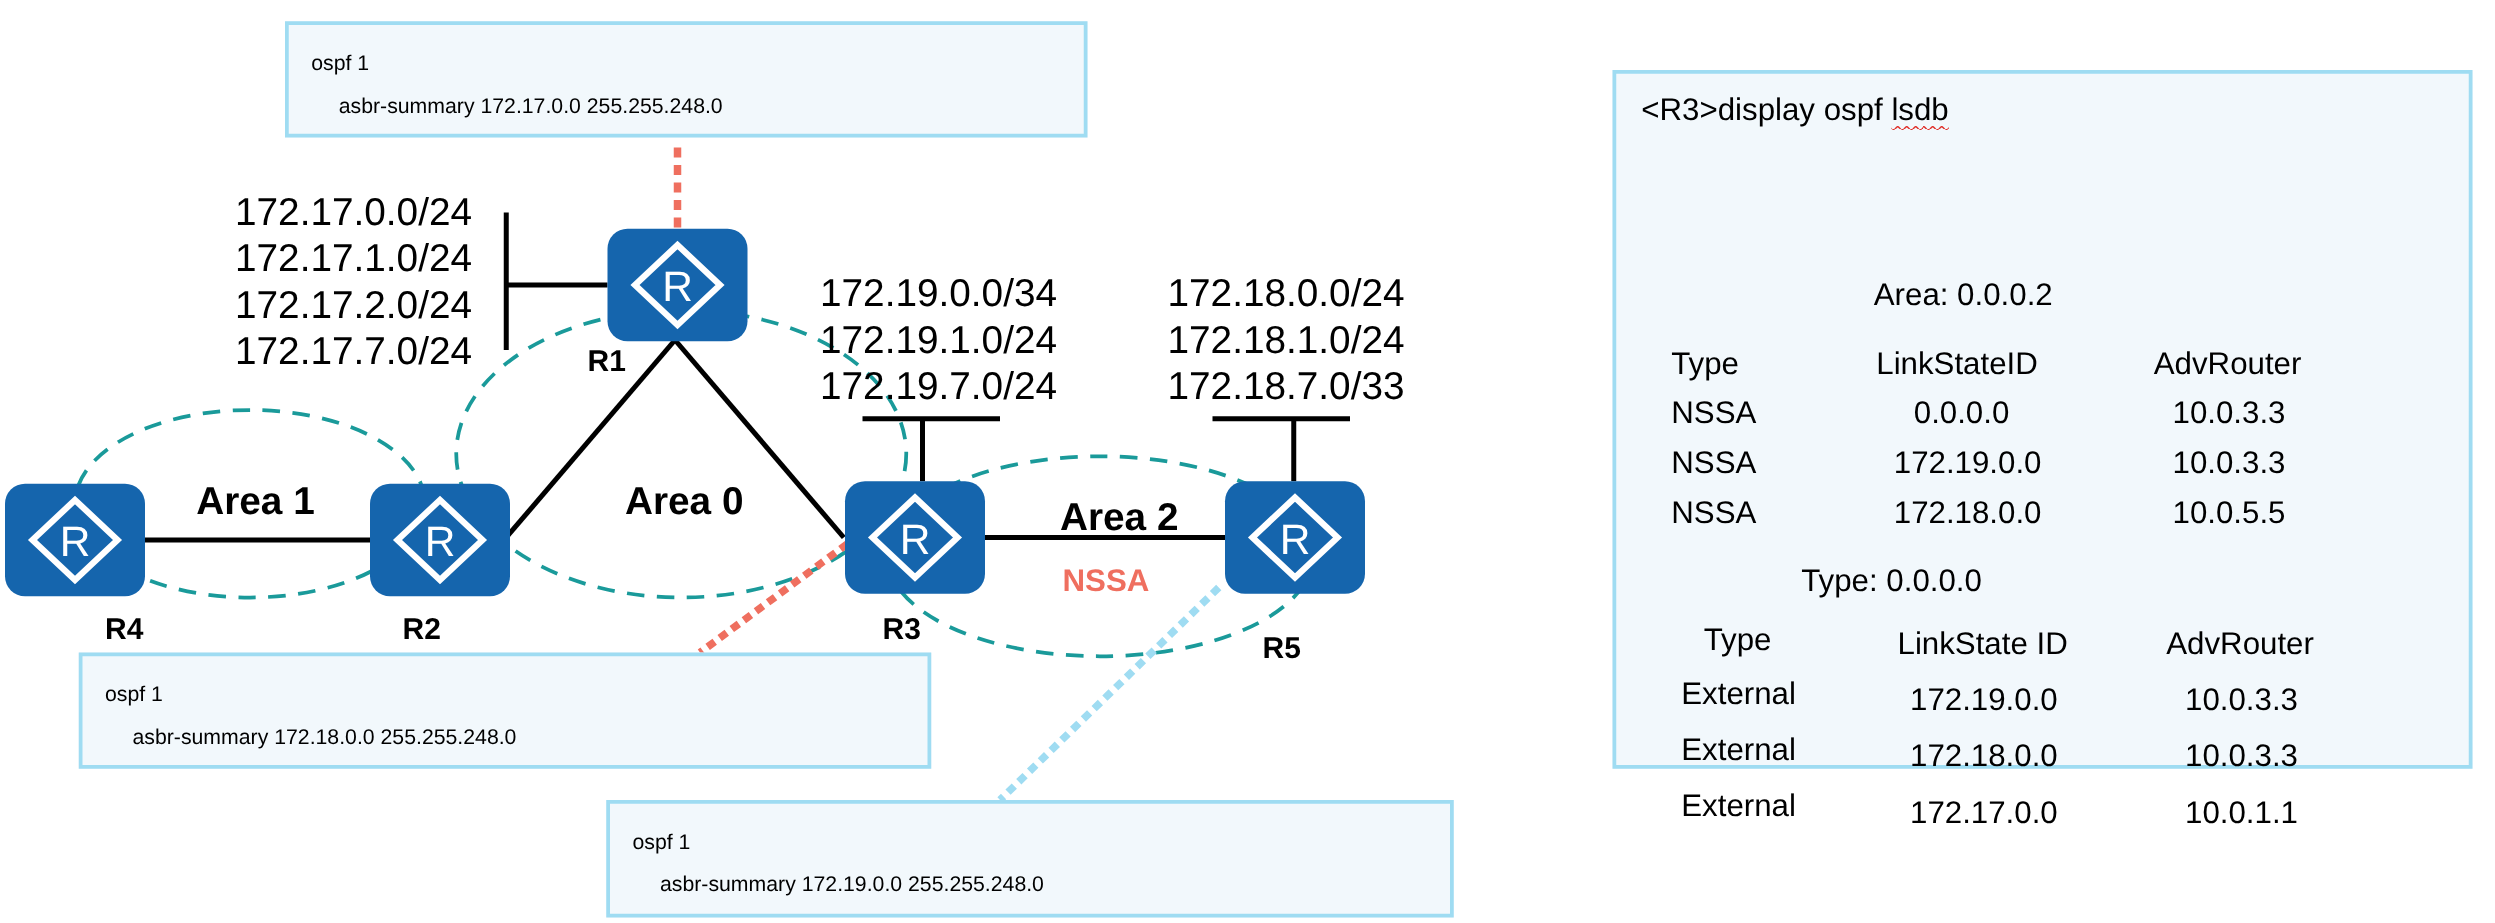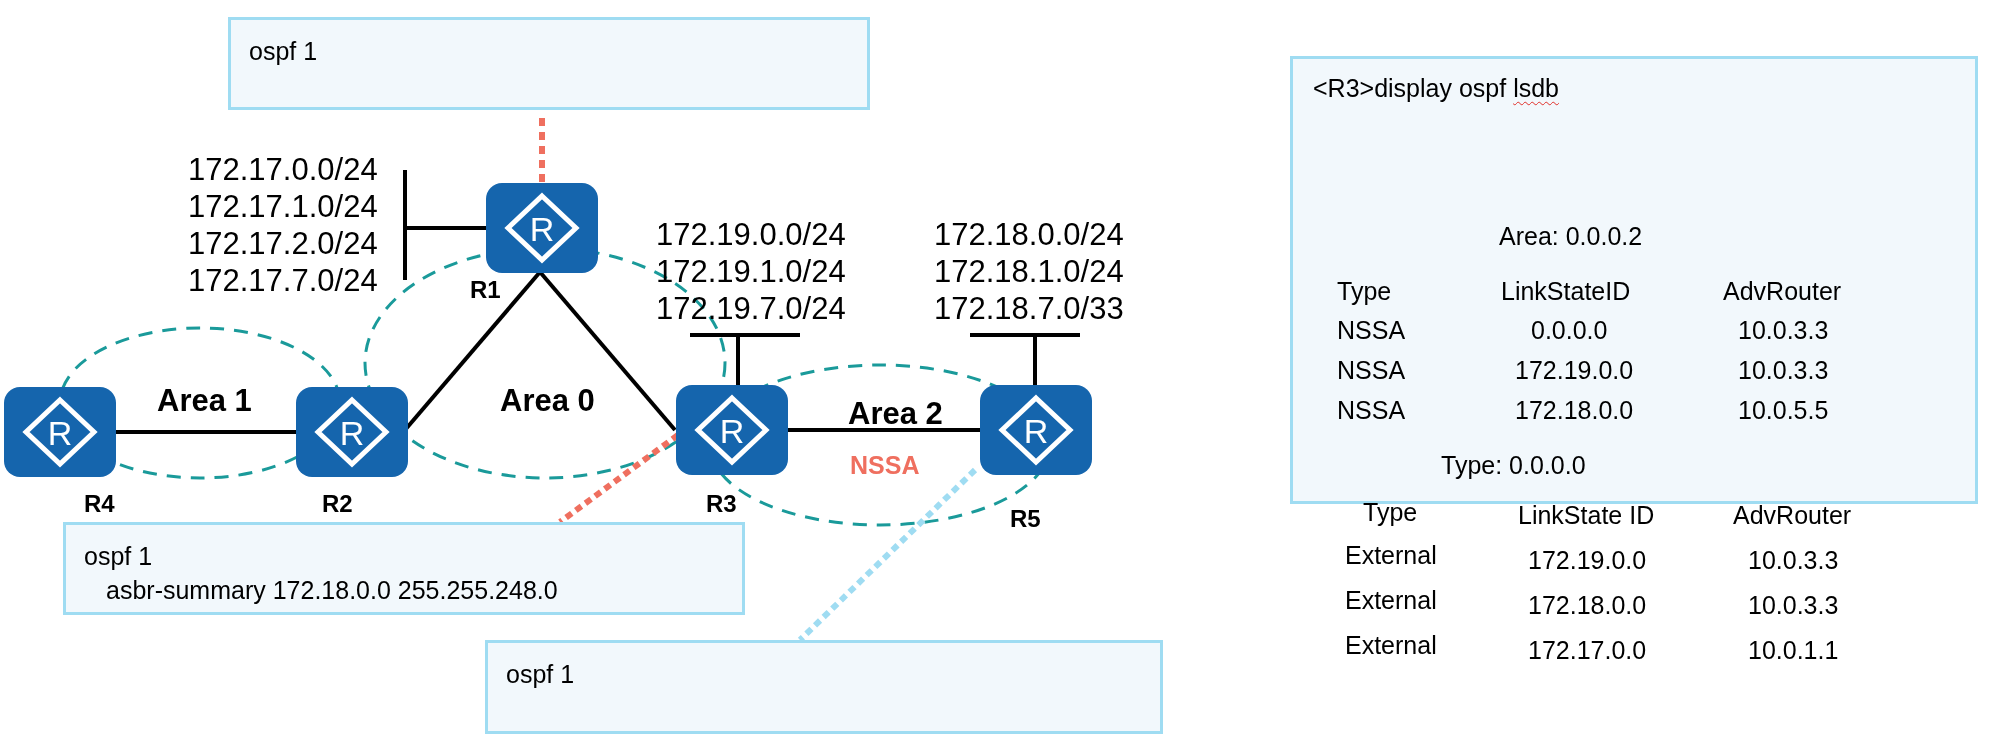--- a/index.html
+++ b/index.html
@@ -1,22 +1,22 @@
 <!DOCTYPE html>
 <html><head>
 <meta charset="utf-8">
 <style>
   html, body { margin: 0; padding: 0; background: #ffffff; }
   body { width: 1996px; height: 738px; position: relative; overflow: hidden;
          font-family: "Liberation Sans", "DejaVu Sans", sans-serif; color: #000; }
   #diagram { position: absolute; left: 0; top: 0; }
   .cfg-box { position: absolute; background: #f2f8fc; border: 3px solid #9fdcf2;
-             box-sizing: border-box; font-size: 25px; line-height: 34px; padding: 14px 18px; }
+             box-sizing: border-box; font-size: 17px; line-height: 34px; padding: 14px 18px; }
   .cfg-box .indent { padding-left: 22px; }
-  .lsdb { position: absolute; left: 1290px; top: 56px; width: 688px; height: 448px;
+  .lsdb { position: absolute; left: 1290px; top: 56px; width: 688px; height: 559px;
           background: #f2f8fc; border: 3px solid #9fdcf2; box-sizing: border-box;
           font-size: 25px; }
   .lsdb .txt { position: absolute; white-space: nowrap; }
   .squiggle { text-decoration: underline wavy #e0302a; text-decoration-thickness: 1px; text-underline-offset: 4px; }
   .lbl { position: absolute; white-space: nowrap; }
   .net { font-size: 31px; line-height: 37px; }
   .rname { font-weight: bold; font-size: 24px; text-align: right; }
   .area { font-weight: bold; font-size: 31px; }
   .nssa { font-weight: bold; font-size: 25px; color: #ef6f5f; }
 </style>
@@ -86,39 +86,41 @@
 <div class="lbl area" style="left:848px;top:396px;">Area 2</div>
 <div class="lbl nssa" style="left:850px;top:451px;">NSSA</div>
 
 <div class="lbl net" style="left:188px;top:151px;">
   <div>172.17.0.0/24</div>
   <div>172.17.1.0/24</div>
   <div>172.17.2.0/24</div>
   <div>172.17.7.0/24</div>
 </div>
 <div class="lbl net" style="left:656px;top:216px;">
-  <div>172.19.0.0/24</div>
+  <div>172.19.0.0/34</div>
   <div>172.19.1.0/24</div>
   <div>172.19.7.0/24</div>
 </div>
 <div class="lbl net" style="left:934px;top:216px;">
   <div>172.18.0.0/24</div>
   <div>172.18.1.0/24</div>
   <div>172.18.7.0/33</div>
 </div>
 
 <div class="cfg-box" style="left:228px;top:17px;width:642px;height:93px;">
   <div>ospf 1</div>
+  <div class="indent">asbr-summary 172.17.0.0 255.255.248.0</div>
 </div>
 <div class="cfg-box" style="left:63px;top:522px;width:682px;height:93px;">
   <div>ospf 1</div>
   <div class="indent">asbr-summary 172.18.0.0 255.255.248.0</div>
 </div>
 <div class="cfg-box" style="left:485px;top:640px;width:678px;height:94px;">
   <div>ospf 1</div>
+  <div class="indent">asbr-summary 172.19.0.0 255.255.248.0</div>
 </div>
 
 <div class="lsdb">
   <div class="txt" style="left:20px;top:15px;"><span>&lt;R3&gt;display ospf </span><span class="squiggle">lsdb</span></div>
 
   <div class="txt" style="left:206px;top:163px;">Area: 0.0.0.2</div>
   <div>
     <div class="txt" style="left:44px;top:218px;">Type</div>
     <div class="txt" style="left:208px;top:218px;">LinkStateID</div>
     <div class="txt" style="left:430px;top:218px;">AdvRouter</div>

